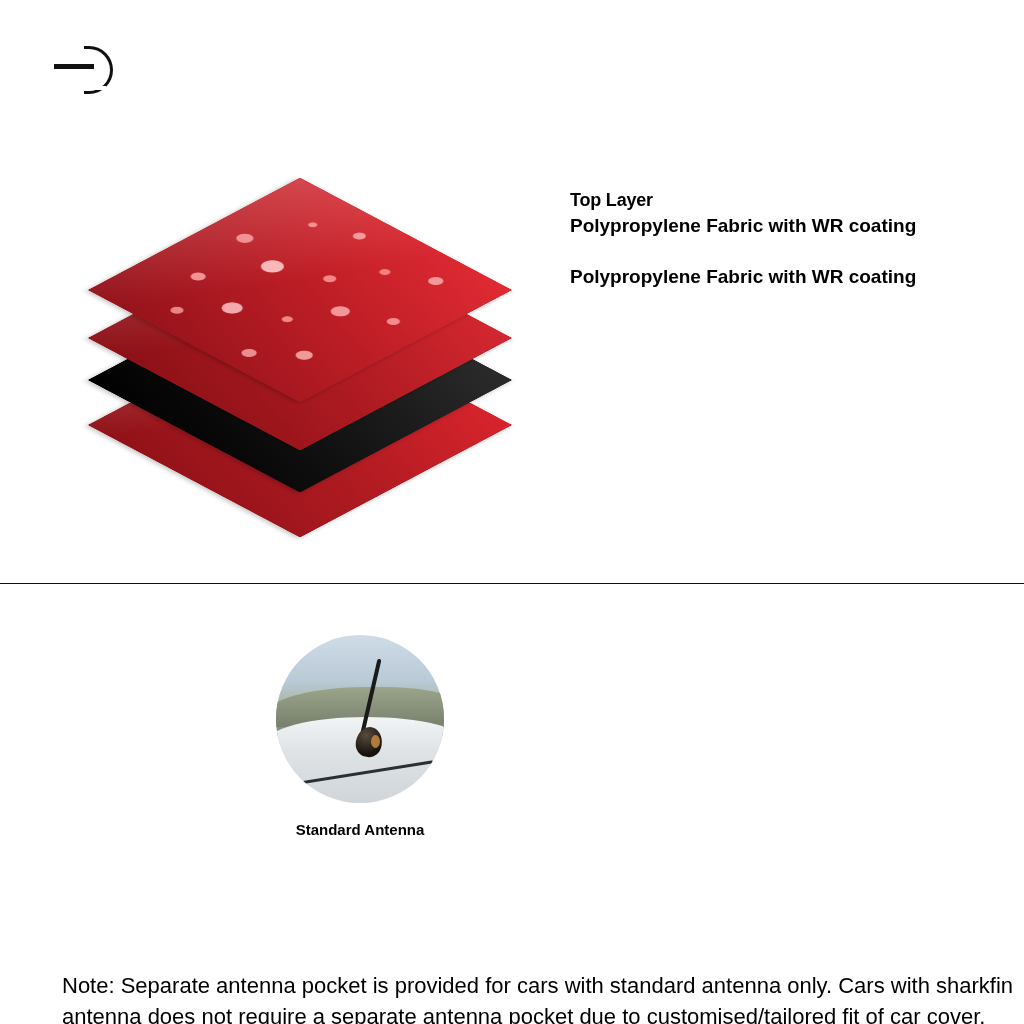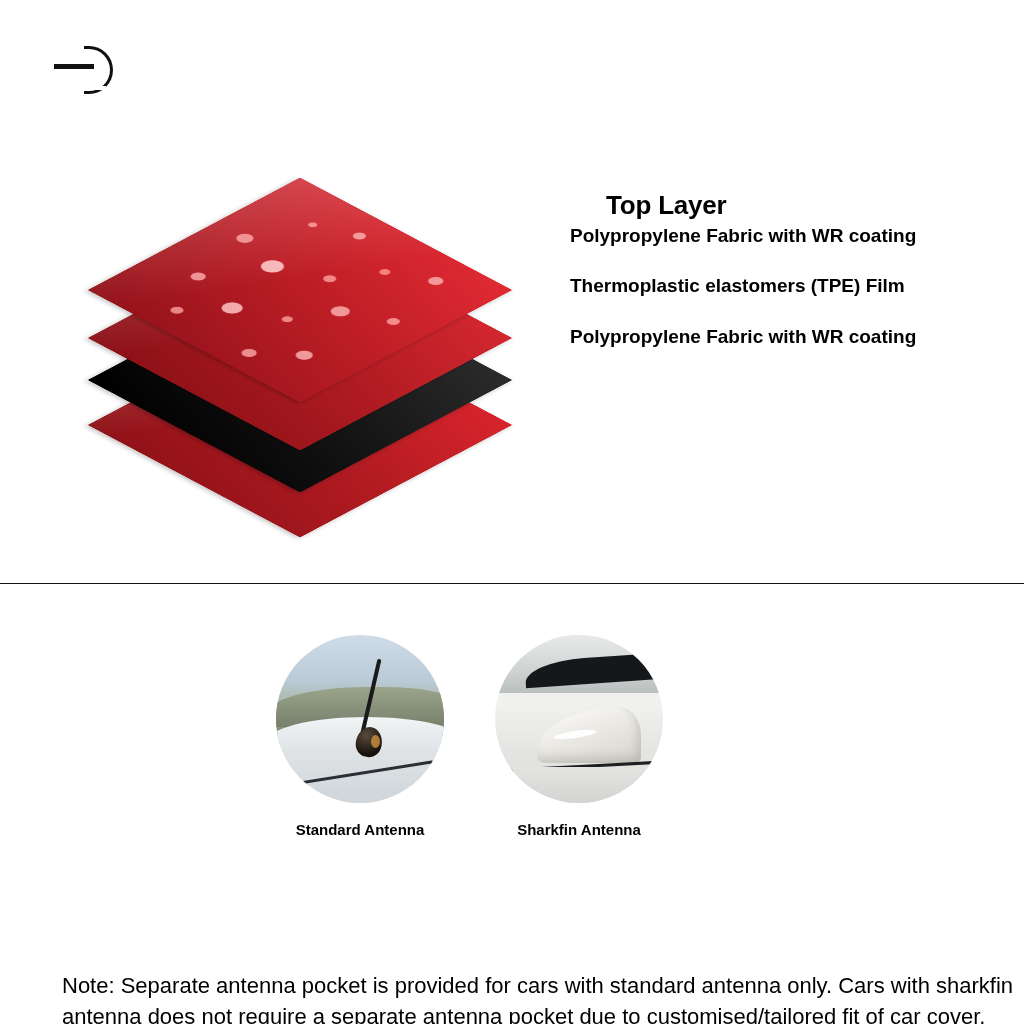--- a/index.html
+++ b/index.html
@@ -118,25 +118,24 @@
 
   
   .layer-captions {
     position: absolute;
     left: 570px;
     top: 190px;
     width: 420px;
   }
   .layer-block { margin-bottom: 26px; }
   .layer-title {
-    font-size: 26px;
+    font-size: 18px;
     font-weight: bold;
     line-height: 1.18;
     letter-spacing: -0.2px;
-    margin-left: 36px;
   }
   .layer-desc {
     font-size: 19px;
     line-height: 1.3;
     margin-top: 3px;
     font-weight: bold;
   }
 
   
   .divider {
@@ -334,47 +333,35 @@
       <div class="face"></div>
     </div>
 </div>
 
 <div class="layer-captions">
   <div class="layer-block">
     <div class="layer-title">Top Layer</div>
     <div class="layer-desc">Polypropylene Fabric with WR coating</div>
   </div>
   <div class="layer-block">
-    <div class="layer-desc">Thermoplastic elastomers (TPE) Film</div>
   </div>
   <div class="layer-block">
     <div class="layer-desc">Polypropylene Fabric with WR coating</div>
   </div>
 </div>
 
 <div class="divider"></div>
 
 <div class="antenna-row">
   <div class="antenna-item">
     <div class="antenna-photo photo-standard">
       <div class="hill"></div>
       <div class="roof"></div>
       <div class="seam"></div>
       <div class="mast"></div>
       <div class="base-pod"></div>
       <div class="pod-hi"></div>
     </div>
     <div class="antenna-label">Standard Antenna</div>
   </div>
-  <div class="antenna-item">
-    <div class="antenna-photo photo-sharkfin">
-      <div class="glass"></div>
-      <div class="glass-dark"></div>
-      <div class="fin"></div>
-      <div class="fin-hi"></div>
-      <div class="body-line"></div>
-      <div class="lower"></div>
-    </div>
-    <div class="antenna-label">Sharkfin Antenna</div>
-  </div>
 </div>
 
 <div class="note">Note: Separate antenna pocket is provided for cars with standard antenna only. Cars with sharkfin antenna does not require a separate antenna pocket due to customised/tailored fit of car cover.</div>
 
 </body></html>

